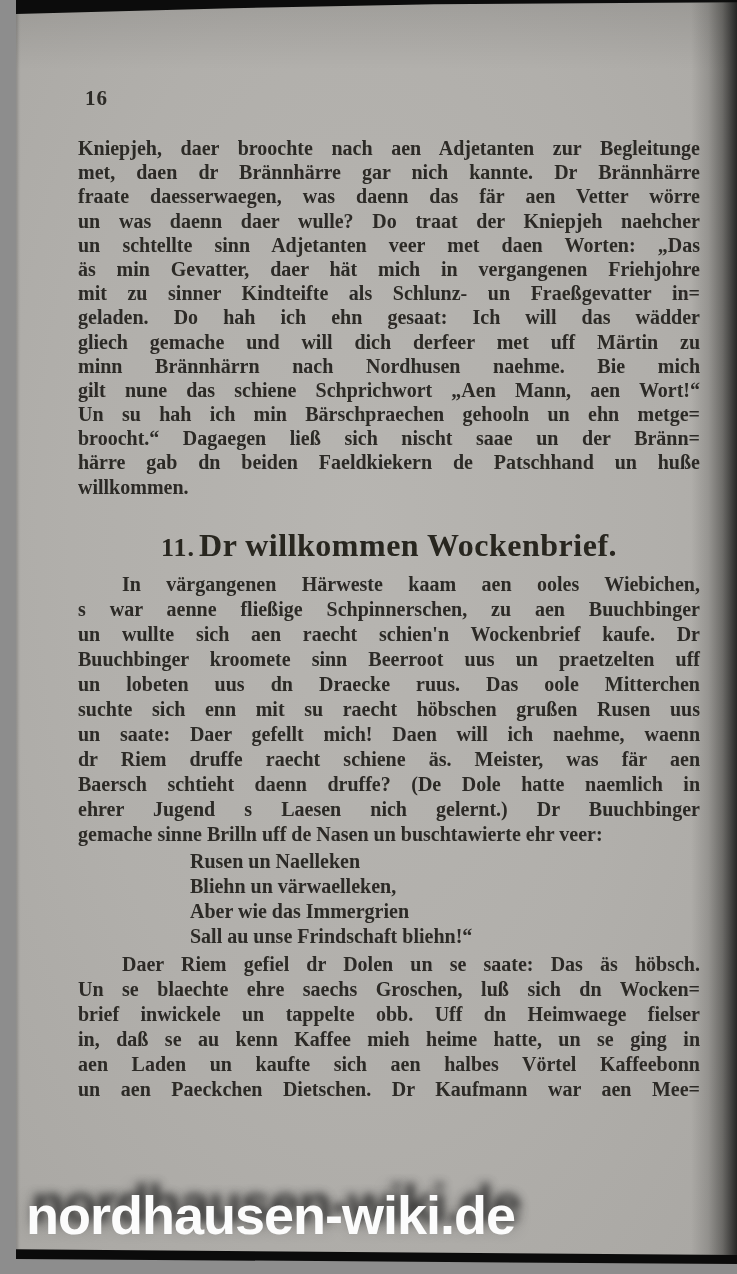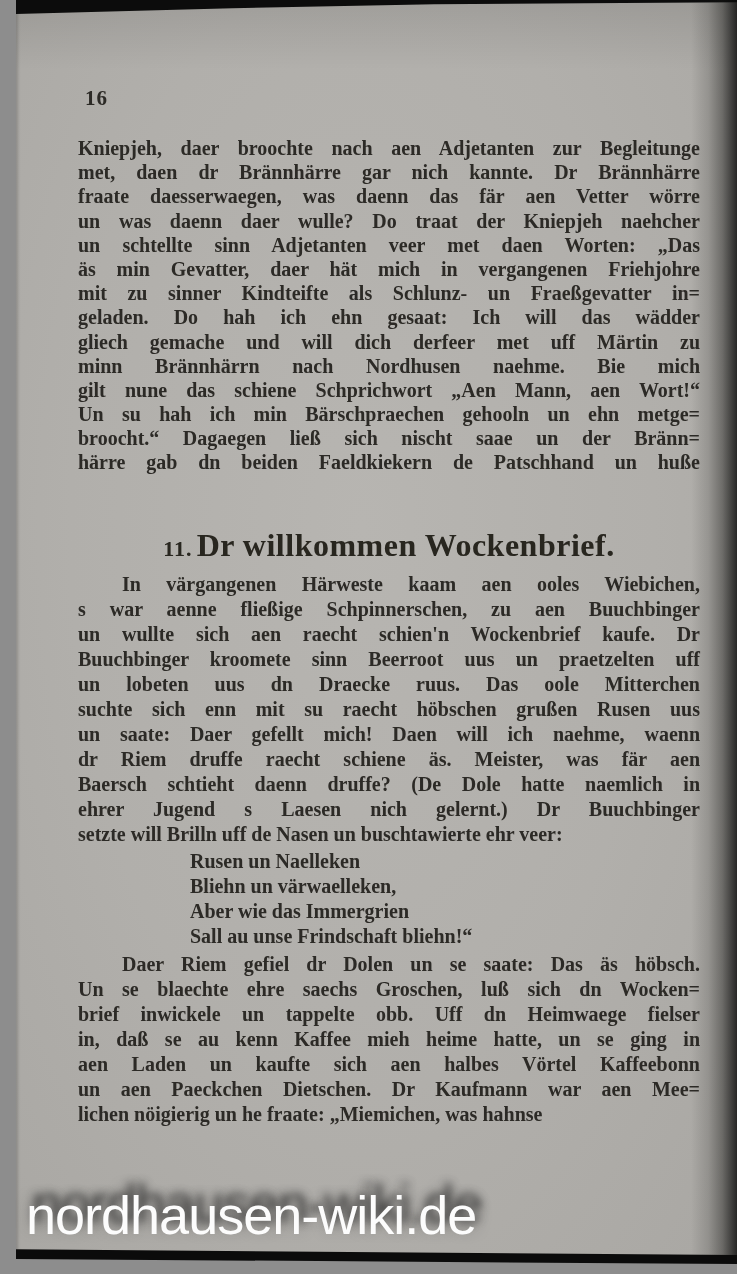--- a/index.html
+++ b/index.html
@@ -39,30 +39,30 @@
   #p2{top:572px;}
   #p2 .tline, #p3 .tline{line-height:25px;height:25px;}
   #p3{top:952px;}
   .tline{white-space:nowrap;overflow:visible;}
   .just{white-space:normal;text-align:justify;text-align-last:justify;}
   .first{text-indent:44px;}
   .heading{
     position:absolute;top:527px;left:0;width:622px;text-align:center;
     font-weight:bold;color:#28261f;
   }
-  .heading .hnum{font-size:22px;letter-spacing:1px;}
+  .heading .hnum{font-size:26px;letter-spacing:1px;}
   .heading .htitle{font-size:32px;letter-spacing:0.5px;}
   .verse{
     top:849px;padding-left:112px;font-size:20px;font-weight:bold;
   }
   .verse .tline{line-height:25px;height:25px;}
   .watermark{
     position:absolute;left:26px;top:1184px;z-index:5;
     font-family:"Liberation Sans", sans-serif;
-    font-size:54px;font-weight:400;letter-spacing:-1px;color:#fcfcfc;
+    font-size:54px;font-weight:700;letter-spacing:-1px;color:#fcfcfc;
     text-shadow:6px -12px 9px rgba(40,40,40,0.85), 2px -6px 14px rgba(50,50,50,0.5);
   }
 </style>
 </head>
 <body>
 
 <div class="page">
 
   <div class="pagenum">16</div>
 
@@ -76,56 +76,56 @@
         <div class="tline just">un schtellte sinn Adjetanten veer met daen Worten: „Das</div>
         <div class="tline just">äs min Gevatter, daer hät mich in vergangenen Friehjohre</div>
         <div class="tline just">mit zu sinner Kindteifte als Schlunz- un Fraeßgevatter in=</div>
         <div class="tline just">geladen.  Do hah ich ehn gesaat:  Ich will das wädder</div>
         <div class="tline just">gliech gemache und will dich derfeer met uff Märtin zu</div>
         <div class="tline just">minn Brännhärrn nach Nordhusen naehme.  Bie mich</div>
         <div class="tline just">gilt nune das schiene Schprichwort „Aen Mann, aen Wort!“</div>
         <div class="tline just">Un su hah ich min Bärschpraechen gehooln un ehn metge=</div>
         <div class="tline just">broocht.“  Dagaegen ließ sich nischt saae un der Bränn=</div>
         <div class="tline just">härre gab dn beiden Faeldkiekern de Patschhand un huße</div>
+        <div class="tline">willkommen.</div>
       </div>
 
     <div class="heading">
       <span class="hnum">11.</span>
       <span class="htitle">Dr willkommen Wockenbrief.</span>
     </div>
 
     <div id="p2" class="block para">
         <div class="tline just first">In värgangenen Härweste kaam aen ooles Wiebichen,</div>
         <div class="tline just">s war aenne fließige Schpinnerschen, zu aen Buuchbinger</div>
         <div class="tline just">un wullte sich aen raecht schien'n Wockenbrief kaufe.  Dr</div>
         <div class="tline just">Buuchbinger kroomete sinn Beerroot uus un praetzelten uff</div>
         <div class="tline just">un lobeten uus dn Draecke ruus.  Das oole Mitterchen</div>
         <div class="tline just">suchte sich enn mit su raecht höbschen grußen Rusen uus</div>
         <div class="tline just">un saate: Daer gefellt mich! Daen will ich naehme, waenn</div>
         <div class="tline just">dr Riem druffe raecht schiene äs.  Meister, was fär aen</div>
         <div class="tline just">Baersch schtieht daenn druffe? (De Dole hatte naemlich in</div>
         <div class="tline just">ehrer Jugend s Laesen nich gelernt.)  Dr Buuchbinger</div>
-        <div class="tline">setzte will Brilln uff de Nasen un buschtawierte ehr veer:</div>
+        <div class="tline">gemache sinne Brilln uff de Nasen un buschtawierte ehr veer:</div>
       </div>
 
     <div class="block verse">
         <div class="tline">Rusen un Naelleken</div>
         <div class="tline">Bliehn un värwaelleken,</div>
         <div class="tline">Aber wie das Immergrien</div>
         <div class="tline">Sall au unse Frindschaft bliehn!“</div>
       </div>
 
     <div id="p3" class="block para">
         <div class="tline just first">Daer Riem gefiel dr Dolen un se saate: Das äs höbsch.</div>
         <div class="tline just">Un se blaechte ehre saechs Groschen, luß sich dn Wocken=</div>
         <div class="tline just">brief inwickele un tappelte obb.  Uff dn Heimwaege fielser</div>
         <div class="tline just">in, daß se au kenn Kaffee mieh heime hatte, un se ging in</div>
         <div class="tline just">aen Laden un kaufte sich aen halbes Vörtel Kaffeebonn</div>
         <div class="tline just">un aen Paeckchen Dietschen.  Dr Kaufmann war aen Mee=</div>
-        <div class="tline">lichen nöigierig un he fraate:  „Miemichen, was hahnse</div>
       </div>
 
   </div>
 
   <div class="top-wedge"></div>
   <div class="right-band"></div>
   <div class="bottom-strip"></div>
 </div>
 
 <div class="watermark">nordhausen-wiki.de</div>

